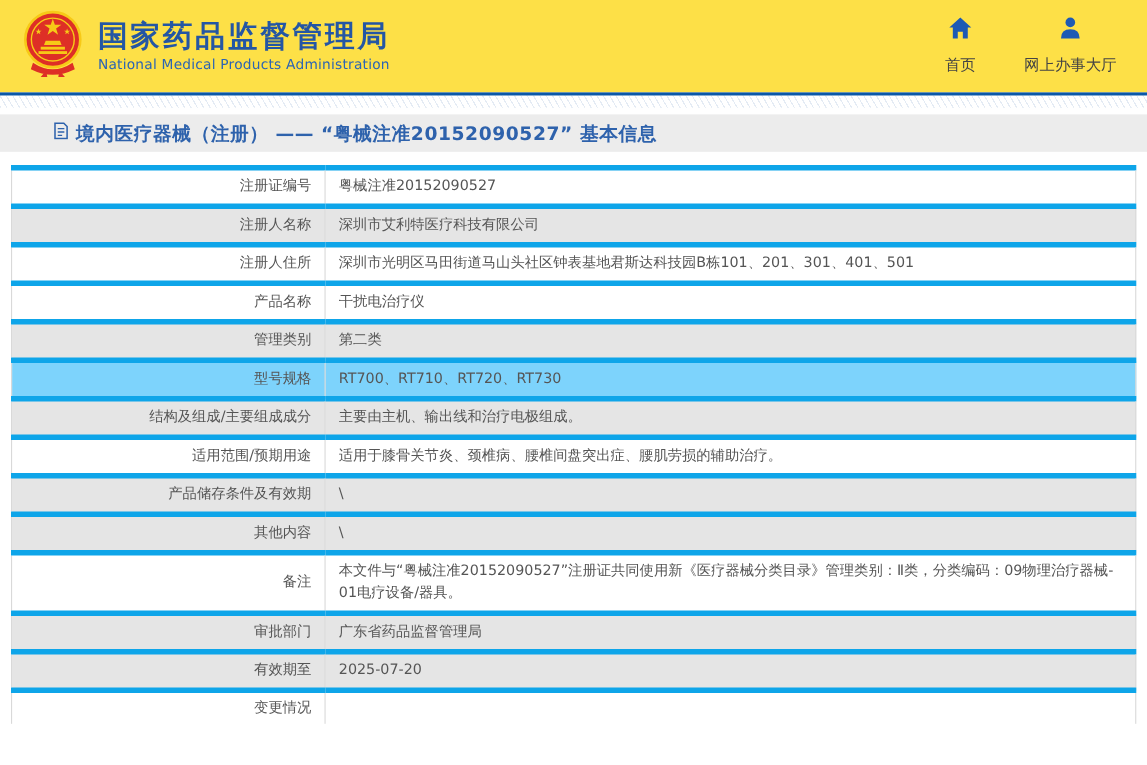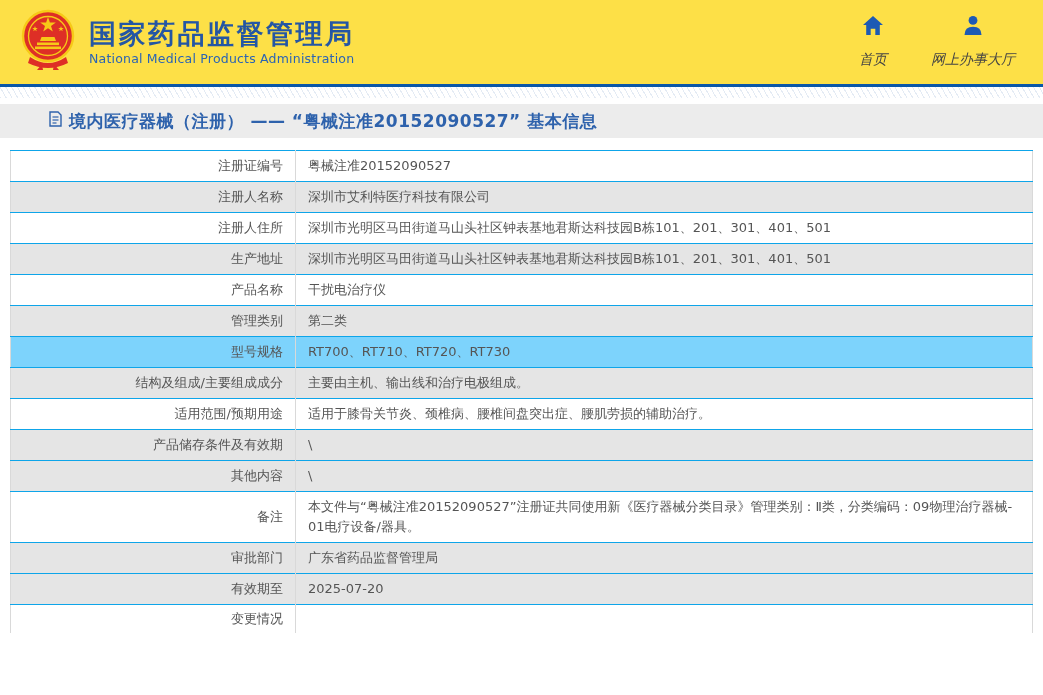--- a/index.html
+++ b/index.html
@@ -15,21 +15,21 @@
   .logo { display:flex; align-items:center; margin-left:20px; cursor:pointer; }
   .emblem { width:56px; height:62px; margin-right:13px; flex:0 0 auto; }
   .logo-cn { font-size:27px; font-weight:bold; color:#2456a4; letter-spacing:2.5px; line-height:1.15; }
   .logo-en { font-size:12.5px; color:#2b64b4; margin-top:2px; letter-spacing:0.2px; }
   .data-query { display:flex; align-items:center; margin-left:42px; cursor:pointer; }
   .data-query svg { margin-right:5px; }
   .dq-label { font-size:21px; color:#333; letter-spacing:1px; }
   .nav { margin-left:auto; display:flex; margin-right:28px; }
   .nav-item { display:flex; flex-direction:column; align-items:center; cursor:pointer; margin-left:44px; }
   .nav-item svg { display:block; }
-  .nav-label { font-size:14px; color:#444; margin-top:15px; white-space:nowrap;font-style:italic; }
+  .nav-label { font-size:14px; color:#444; margin-top:15px; white-space:nowrap; }
 
   
   .blue-line { height:3px; background:#0a57a8; }
   .hatch {
     height:11px;
     background:repeating-linear-gradient(60deg,#e4ebf4 0,#e4ebf4 1px,#ffffff 1px,#ffffff 5px);
   }
 
   
   .crumb-bar {
@@ -39,21 +39,21 @@
   .crumb-bar svg { margin-right:7px; flex:0 0 auto; }
   .crumb-text { font-size:17px; font-weight:bold; color:#2e62ac; letter-spacing:0.5px; }
 
   
   .table-wrap { margin:12px 10px 0 10px; }
   table.detail {
     width:100%; border-collapse:collapse; table-layout:fixed;
     border:1px solid #d9d9d9; border-bottom:none;
     font-size:13px; color:#555;
   }
-  table.detail td { border-top:1px solid #0ea5e9; vertical-align:middle; }
+  table.detail td { border-top:5px solid #0ea5e9; vertical-align:middle; }
   td.lbl {
     width:285px; text-align:right;
     padding:5px 12px 5px 8px; line-height:18px;
     border-right:1px solid #d9d9d9; color:#555;
   }
   td.val { padding:5px 12px 5px 12px; line-height:20px; color:#555; word-break:break-all; }
   tr.even { background:#e5e5e5; }
   tr.hl   { background:#7dd3fc; }
 </style>
 </head>
@@ -127,24 +127,20 @@
       <td class="val">粤械注准20152090527</td>
     </tr>
     <tr class="even">
       <td class="lbl">注册人名称</td>
       <td class="val">深圳市艾利特医疗科技有限公司</td>
     </tr>
     <tr>
       <td class="lbl">注册人住所</td>
       <td class="val">深圳市光明区马田街道马山头社区钟表基地君斯达科技园B栋101、201、301、401、501</td>
     </tr>
-    <tr class="even">
-      <td class="lbl">生产地址</td>
-      <td class="val">深圳市光明区马田街道马山头社区钟表基地君斯达科技园B栋101、201、301、401、501</td>
-    </tr>
     <tr>
       <td class="lbl">产品名称</td>
       <td class="val">干扰电治疗仪</td>
     </tr>
     <tr class="even">
       <td class="lbl">管理类别</td>
       <td class="val">第二类</td>
     </tr>
     <tr class="hl">
       <td class="lbl">型号规格</td>

